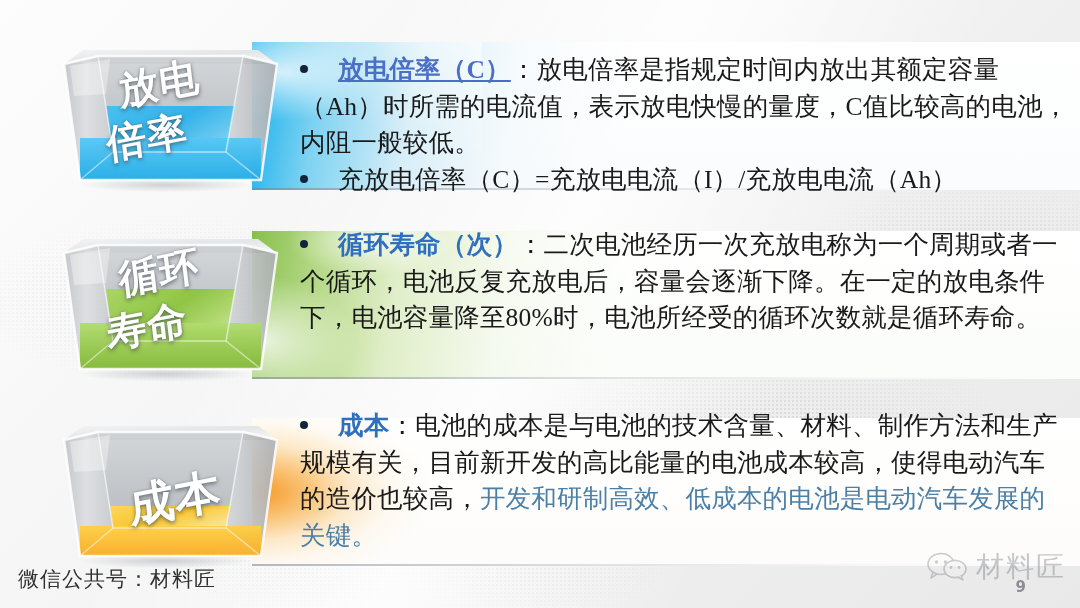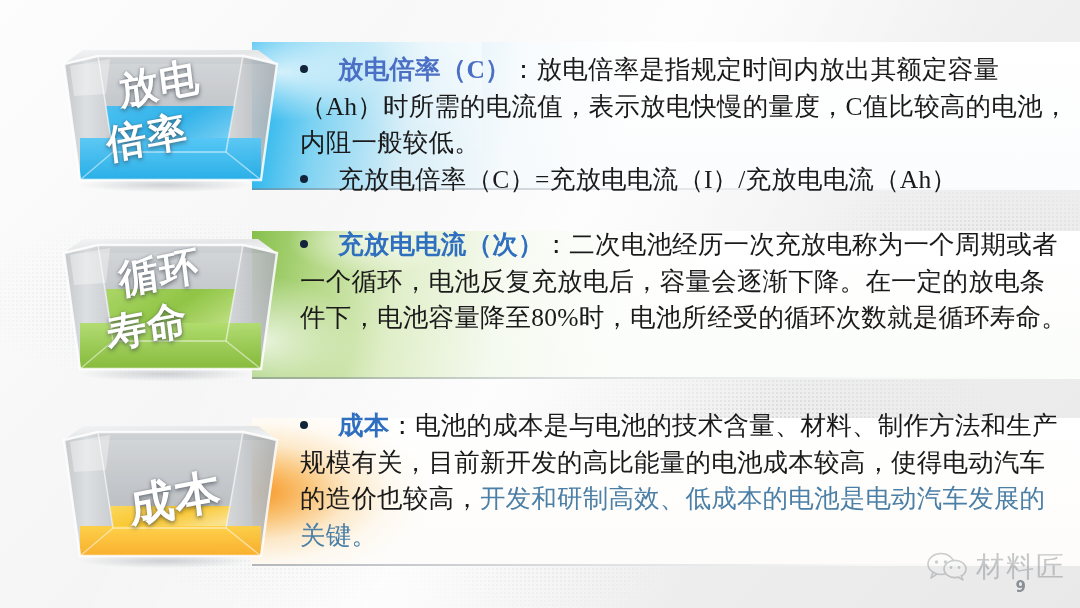--- a/index.html
+++ b/index.html
@@ -103,21 +103,21 @@
     letter-spacing:.2px; text-indent:0;
   }
   .r2 .text{ top:22px; }
   .r3 .text{ top:16px; }
   .para{ display:block; }
   .bullet{
     display:inline-block; width:8px; height:8px; border-radius:50%;
     background:#12243a; vertical-align:middle; margin:0 30px 6px 0;
   }
   .hd{ font-weight:bold; }
-  .r1 .hd{ color:#4a6fc4; }
+  .r1 .hd{ color:#4a6fc4;text-decoration:underline; }
   .r2 .hd{ color:#2f6fbf; }
   .r3 .hd{ color:#2f6fbf; }
   .hl{ color:#4b7fa6; }
 
   
   .box{ position:absolute; left:58px; top:18px; width:225px; height:165px; }
   .box svg{ display:block; overflow:visible; }
   .boxlabel{
     position:absolute; left:0; top:0; width:225px; height:165px;
     pointer-events:none;
@@ -296,21 +296,21 @@
         <path d="M22,146 L55,118 M203,146 L168,118" fill="none" stroke="#ffffff" stroke-width="1.4" opacity=".5"></path>
         <polygon points="12,32 52,25 48,60 16,62" fill="#ffffff" opacity=".35"></polygon>
       </svg>
       <div class="boxlabel lbl4">
         <span class="l1">循环</span>
         <span class="l2">寿命</span>
       </div>
     </div>
 
     <div class="text">
-      <span class="para"><span class="bullet"></span><span class="hd">充放电电流（次）</span><span>：二次电池经历一次充放电称为一个周期或者一个循环，电池反复充放电后，容量会逐渐下降。在一定的放电条件下，电池容量降至80%时，电池所经受的循环次数就是循环寿命。</span></span>
+      <span class="para"><span class="bullet"></span><span class="hd">循环寿命（次）</span><span>：二次电池经历一次充放电称为一个周期或者一个循环，电池反复充放电后，容量会逐渐下降。在一定的放电条件下，电池容量降至80%时，电池所经受的循环次数就是循环寿命。</span></span>
     </div>
   </div>
 
   <div class="row r3">
 
     <div class="banner">
       <div class="bg"></div>
       <div class="swoosh"></div>
       <div class="underline"></div>
     </div>
@@ -363,20 +363,21 @@
       <div class="boxlabel lbl2">
         <span class="l1">成本</span>
       </div>
     </div>
 
     <div class="text">
       <span class="para"><span class="bullet"></span><span class="hd">成本</span><span>：电池的成本是与电池的技术含量、材料、制作方法和生产规模有关，目前新开发的高比能量的电池成本较高，使得电动汽车的造价也较高，</span><span class="hl">开发和研制高效、低成本的电池是电动汽车发展的关键。</span></span>
     </div>
   </div>
 
+  <div class="footer-left">微信公共号：材料匠</div>
 
   <div class="wm">
     <svg width="42" height="30" viewBox="0 0 42 30">
       <ellipse cx="15" cy="12" rx="13" ry="10.5" fill="none" stroke="#7b8086" stroke-width="1.6"></ellipse>
       <path d="M7,20 L5,26 L11,22" fill="none" stroke="#7b8086" stroke-width="1.6" stroke-linejoin="round"></path>
       <circle cx="10.5" cy="10" r="1.7" fill="#7b8086"></circle>
       <circle cx="19.5" cy="10" r="1.7" fill="#7b8086"></circle>
       <ellipse cx="29" cy="17" rx="11" ry="8.6" fill="#f2f2f2" stroke="#7b8086" stroke-width="1.6"></ellipse>
       <path d="M35,23.5 L37,28 L32,25" fill="#f2f2f2" stroke="#7b8086" stroke-width="1.6" stroke-linejoin="round"></path>
       <circle cx="25" cy="15.5" r="1.4" fill="#7b8086"></circle>

